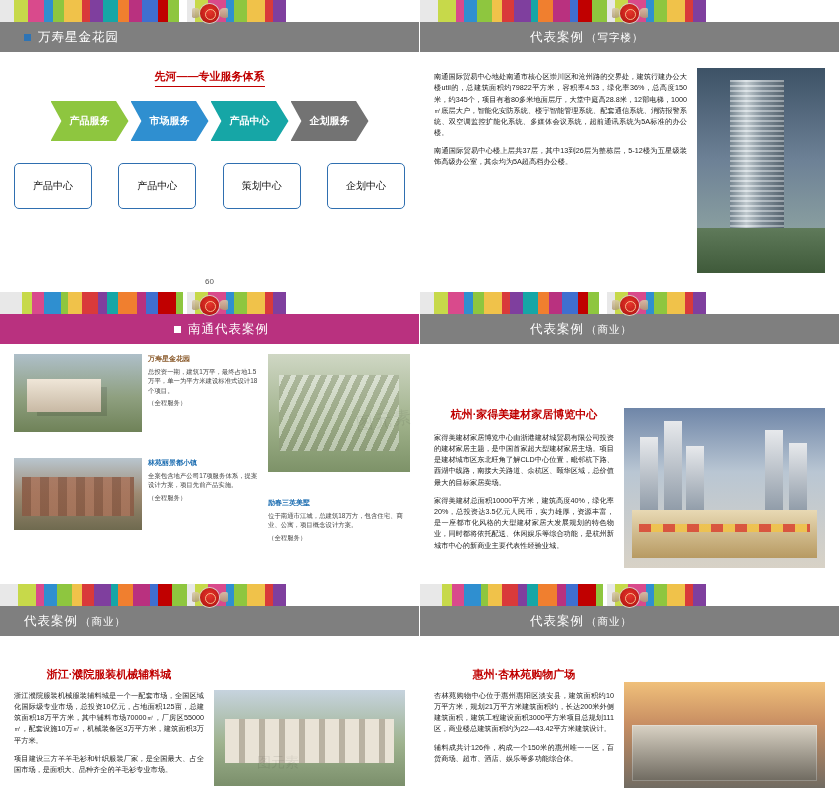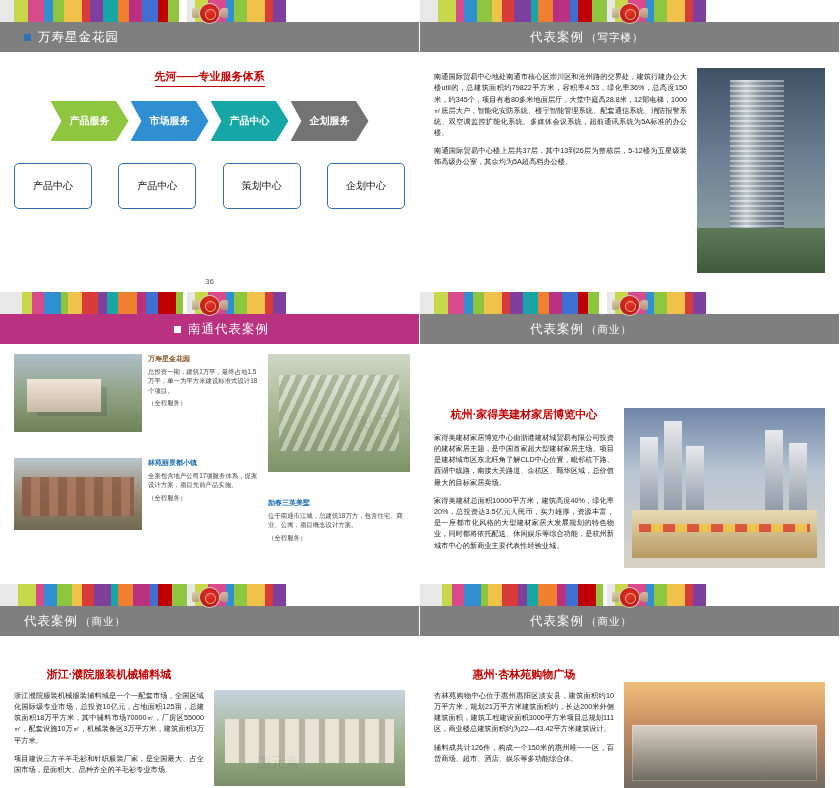--- a/index.html
+++ b/index.html
@@ -115,21 +115,21 @@
         <div class="chev c3">产品中心</div>
         <div class="chev c4">企划服务</div>
       </div>
       <div class="box-row">
         <div class="ubox">产品中心</div>
         <div class="ubox">产品中心</div>
         <div class="ubox">策划中心</div>
         <div class="ubox">企划中心</div>
       </div>
     </div>
-    <div class="pagenum">36</div>
+    <div class="pagenum">60</div>
   </div>
 
   <div class="slide">
     <div class="stripe" id="stripe2">
         <span class="seg" style="width: 18px; background: rgb(232, 232, 232);"></span>
         <span class="seg" style="width: 18px; background: rgb(199, 217, 74);"></span>
         <span class="seg" style="width: 8px; background: rgb(217, 74, 140);"></span>
         <span class="seg" style="width: 13px; background: rgb(47, 143, 208);"></span>
         <span class="seg" style="width: 15px; background: rgb(142, 198, 63);"></span>
         <span class="seg" style="width: 10px; background: rgb(240, 194, 74);"></span>

